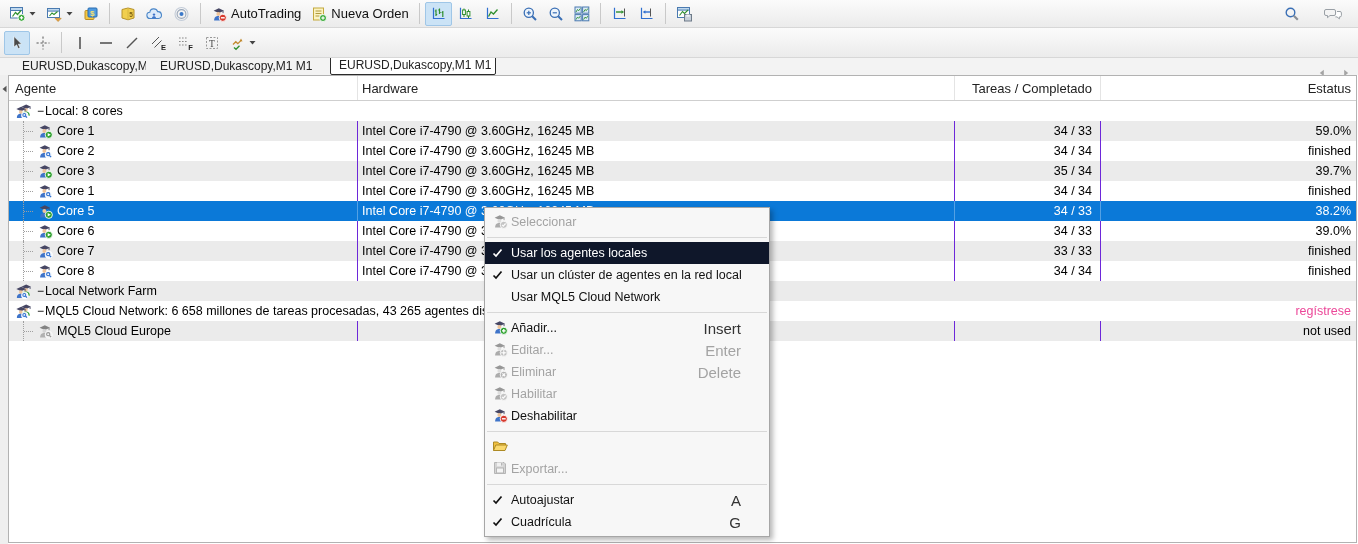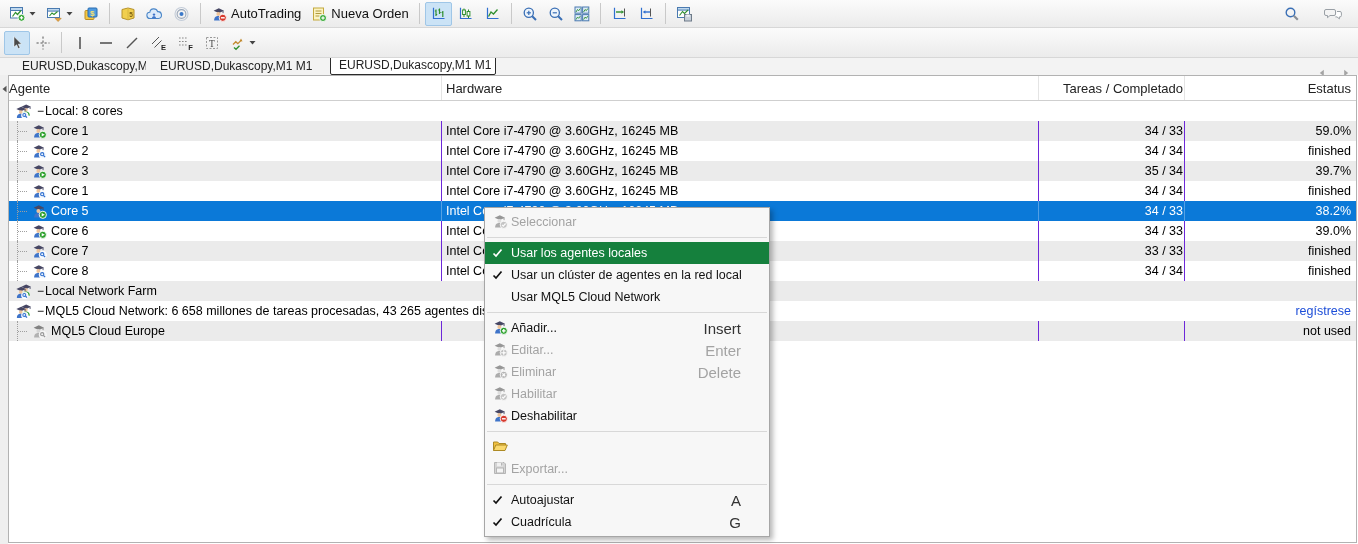--- a/index.html
+++ b/index.html
@@ -32,59 +32,59 @@
   
   #left-strip { position:absolute; left:0; top:75px; width:8px; bottom:0; background:#efefef; }
   #left-strip .nbtn { position:absolute; top:4px; left:1px; }
   #panel { position:absolute; left:8px; top:75px; width:1349px; bottom:1px;
            border:1px solid #b2b2b2; background:#fff; overflow:hidden; }
   .hdr { display:flex; height:25px; align-items:center; border-bottom:1px solid #cfcfcf;
          font-size:13px; color:#222; background:#fff; }
   .hdr .hcell { height:100%; display:flex; align-items:center; border-right:1px solid #e4e4e4;
                 white-space:nowrap; overflow:hidden; }
   .hdr .hcell:last-child { border-right:none; }
-  .c-agent  { width:433px; padding-left:0; }
+  .c-agent  { width:349px; padding-left:6px; }
   .c-hw     { width:597px; padding-left:4px; }
-  .c-tasks  { width:146px; justify-content:flex-end; padding-right:1px; }
+  .c-tasks  { width:146px; justify-content:flex-end; padding-right:8px; }
   .c-status { flex:1; justify-content:flex-end; padding-right:5px; }
 
   .row { display:flex; height:20px; align-items:center; font-size:12.5px; color:#000; background:#fff; }
   .row.shade { background:#ebebeb; }
   .row.selected { background:#0b79d8; color:#fff;text-align:right; }
   .row .cell { height:100%; display:flex; align-items:center; border-right:1px solid #6d28d9;
                white-space:nowrap; overflow:hidden; }
   .row .cell:last-child { border-right:none; }
   .row.selected .cell { border-right-color:rgba(255,255,255,.30); }
   .tree { width:12px; height:100%; margin-left:8px; border-left:1px dotted #9f9f9f;
           position:relative; flex:none; }
   .tree:after { content:""; position:absolute; top:50%; left:0; width:9px;
                 border-top:1px dotted #9f9f9f; }
   .row .icon { display:flex; align-items:center; margin:0 4px 0 2px; flex:none; }
   .collapse { font-size:12px; margin-right:1px; }
   .grp-label { white-space:nowrap; }
   .cell-glabel { flex:1; height:100%; display:flex; align-items:center; padding-left:4px;
                  white-space:nowrap; overflow:hidden; }
   .cell-gstatus { width:227px; height:100%; display:flex; align-items:center;
                   justify-content:flex-end; padding-right:5px; }
-  .link { color:#1d4ed8; }
+  .link { color:#ec4899; }
   .dim svg { filter:grayscale(1) opacity(.65); }
 
   
   #context-menu { position:absolute; left:484px; top:207px; width:286px; z-index:50;
                   background:#f7f7f7; border:1px solid #a6a6a6; padding:3px 0;
                   box-shadow:3px 3px 5px rgba(0,0,0,.28); }
   .mi { display:flex; align-items:center; height:22px; font-size:12.5px; color:#111;
         padding-right:28px; cursor:default; }
   .mi .mic { width:26px; padding-left:7px; display:flex; align-items:center; flex:none; }
   .mi .lbl { flex:1; white-space:nowrap; overflow:hidden; }
   .mi .sc { font-size:15px; color:#333; margin-left:8px;text-align:center; }
   .mi.disabled { color:#a3a3a3; }
   .mi.disabled .sc { color:#a3a3a3; }
   .mi.disabled .mic svg { filter:grayscale(1) opacity(.55); }
-  .mi.hl { background:#15803d; color:#fff; }
+  .mi.hl { background:#0f172a; color:#fff; }
   .msep { height:1px; background:#d8d8d8; margin:4px 2px; }
 </style>
 </head>
 <body>
 
 <div class="toolbar" id="toolbar-main">
     <div class="tbtn">
       <span class="icon">
         <svg width="17" height="16" viewBox="0 0 17 16">
           <rect x="1.5" y="1.5" width="12" height="10.5" fill="#fff" stroke="#4a7ab0"></rect>

